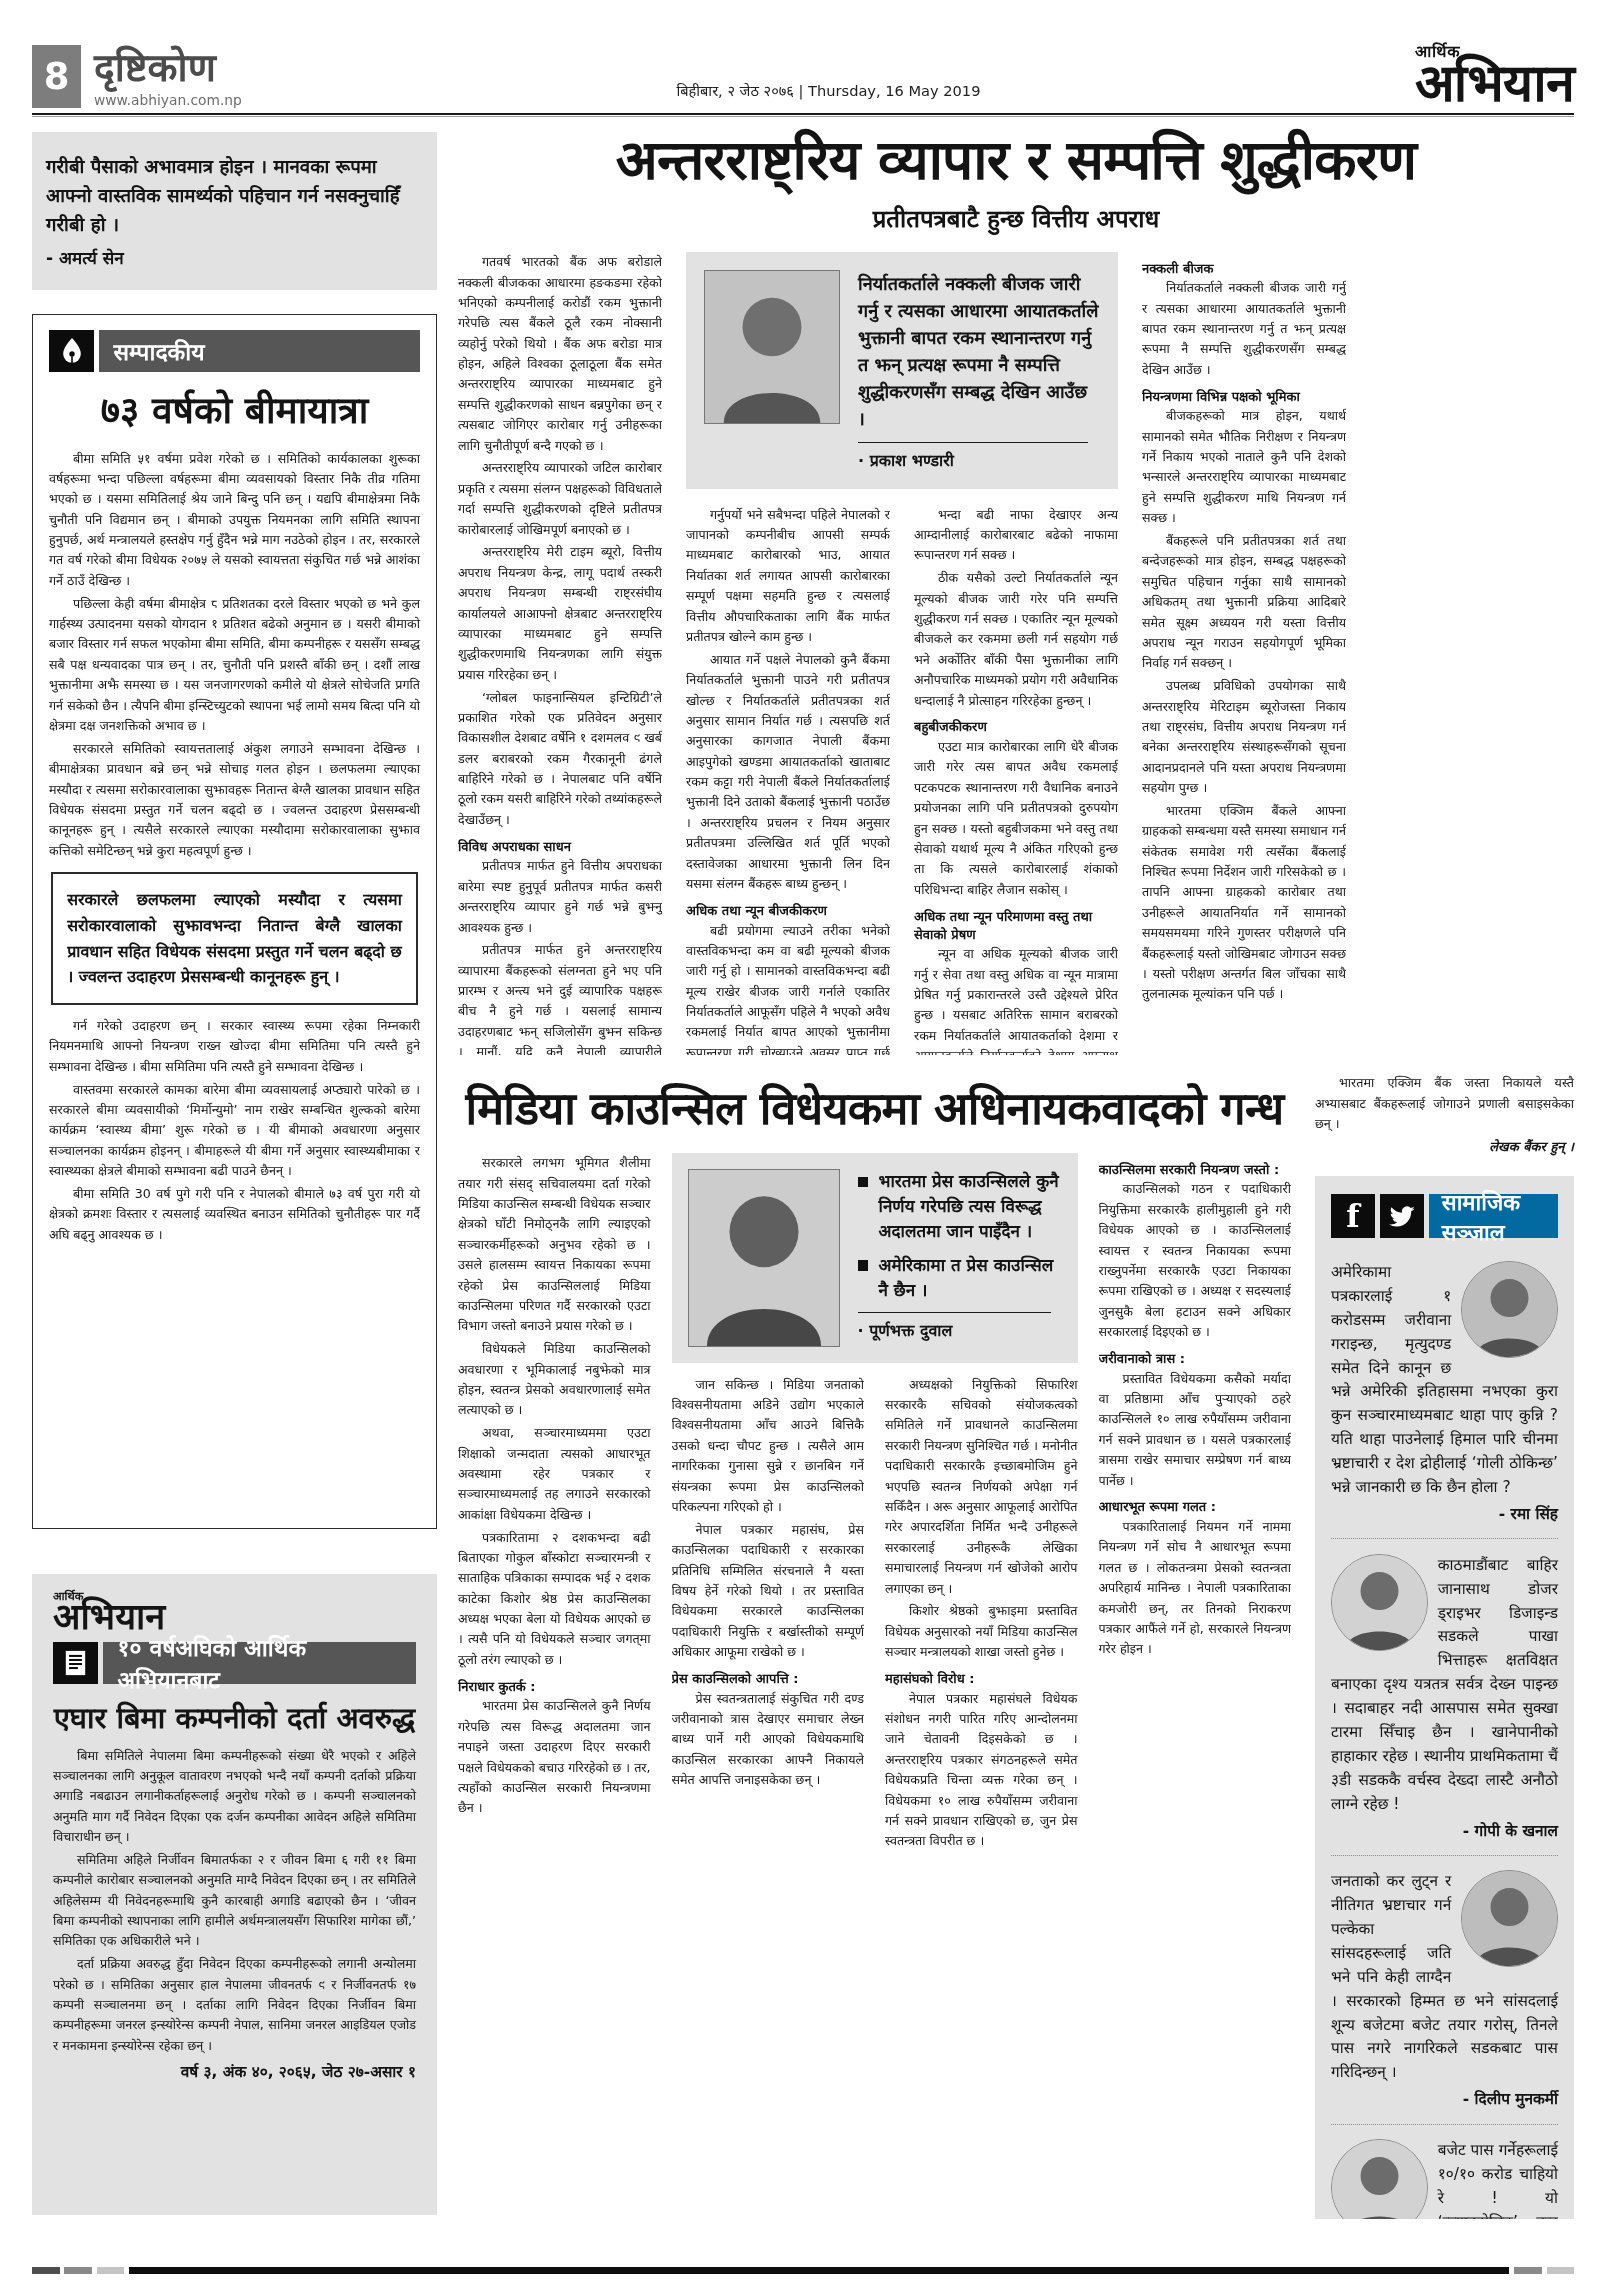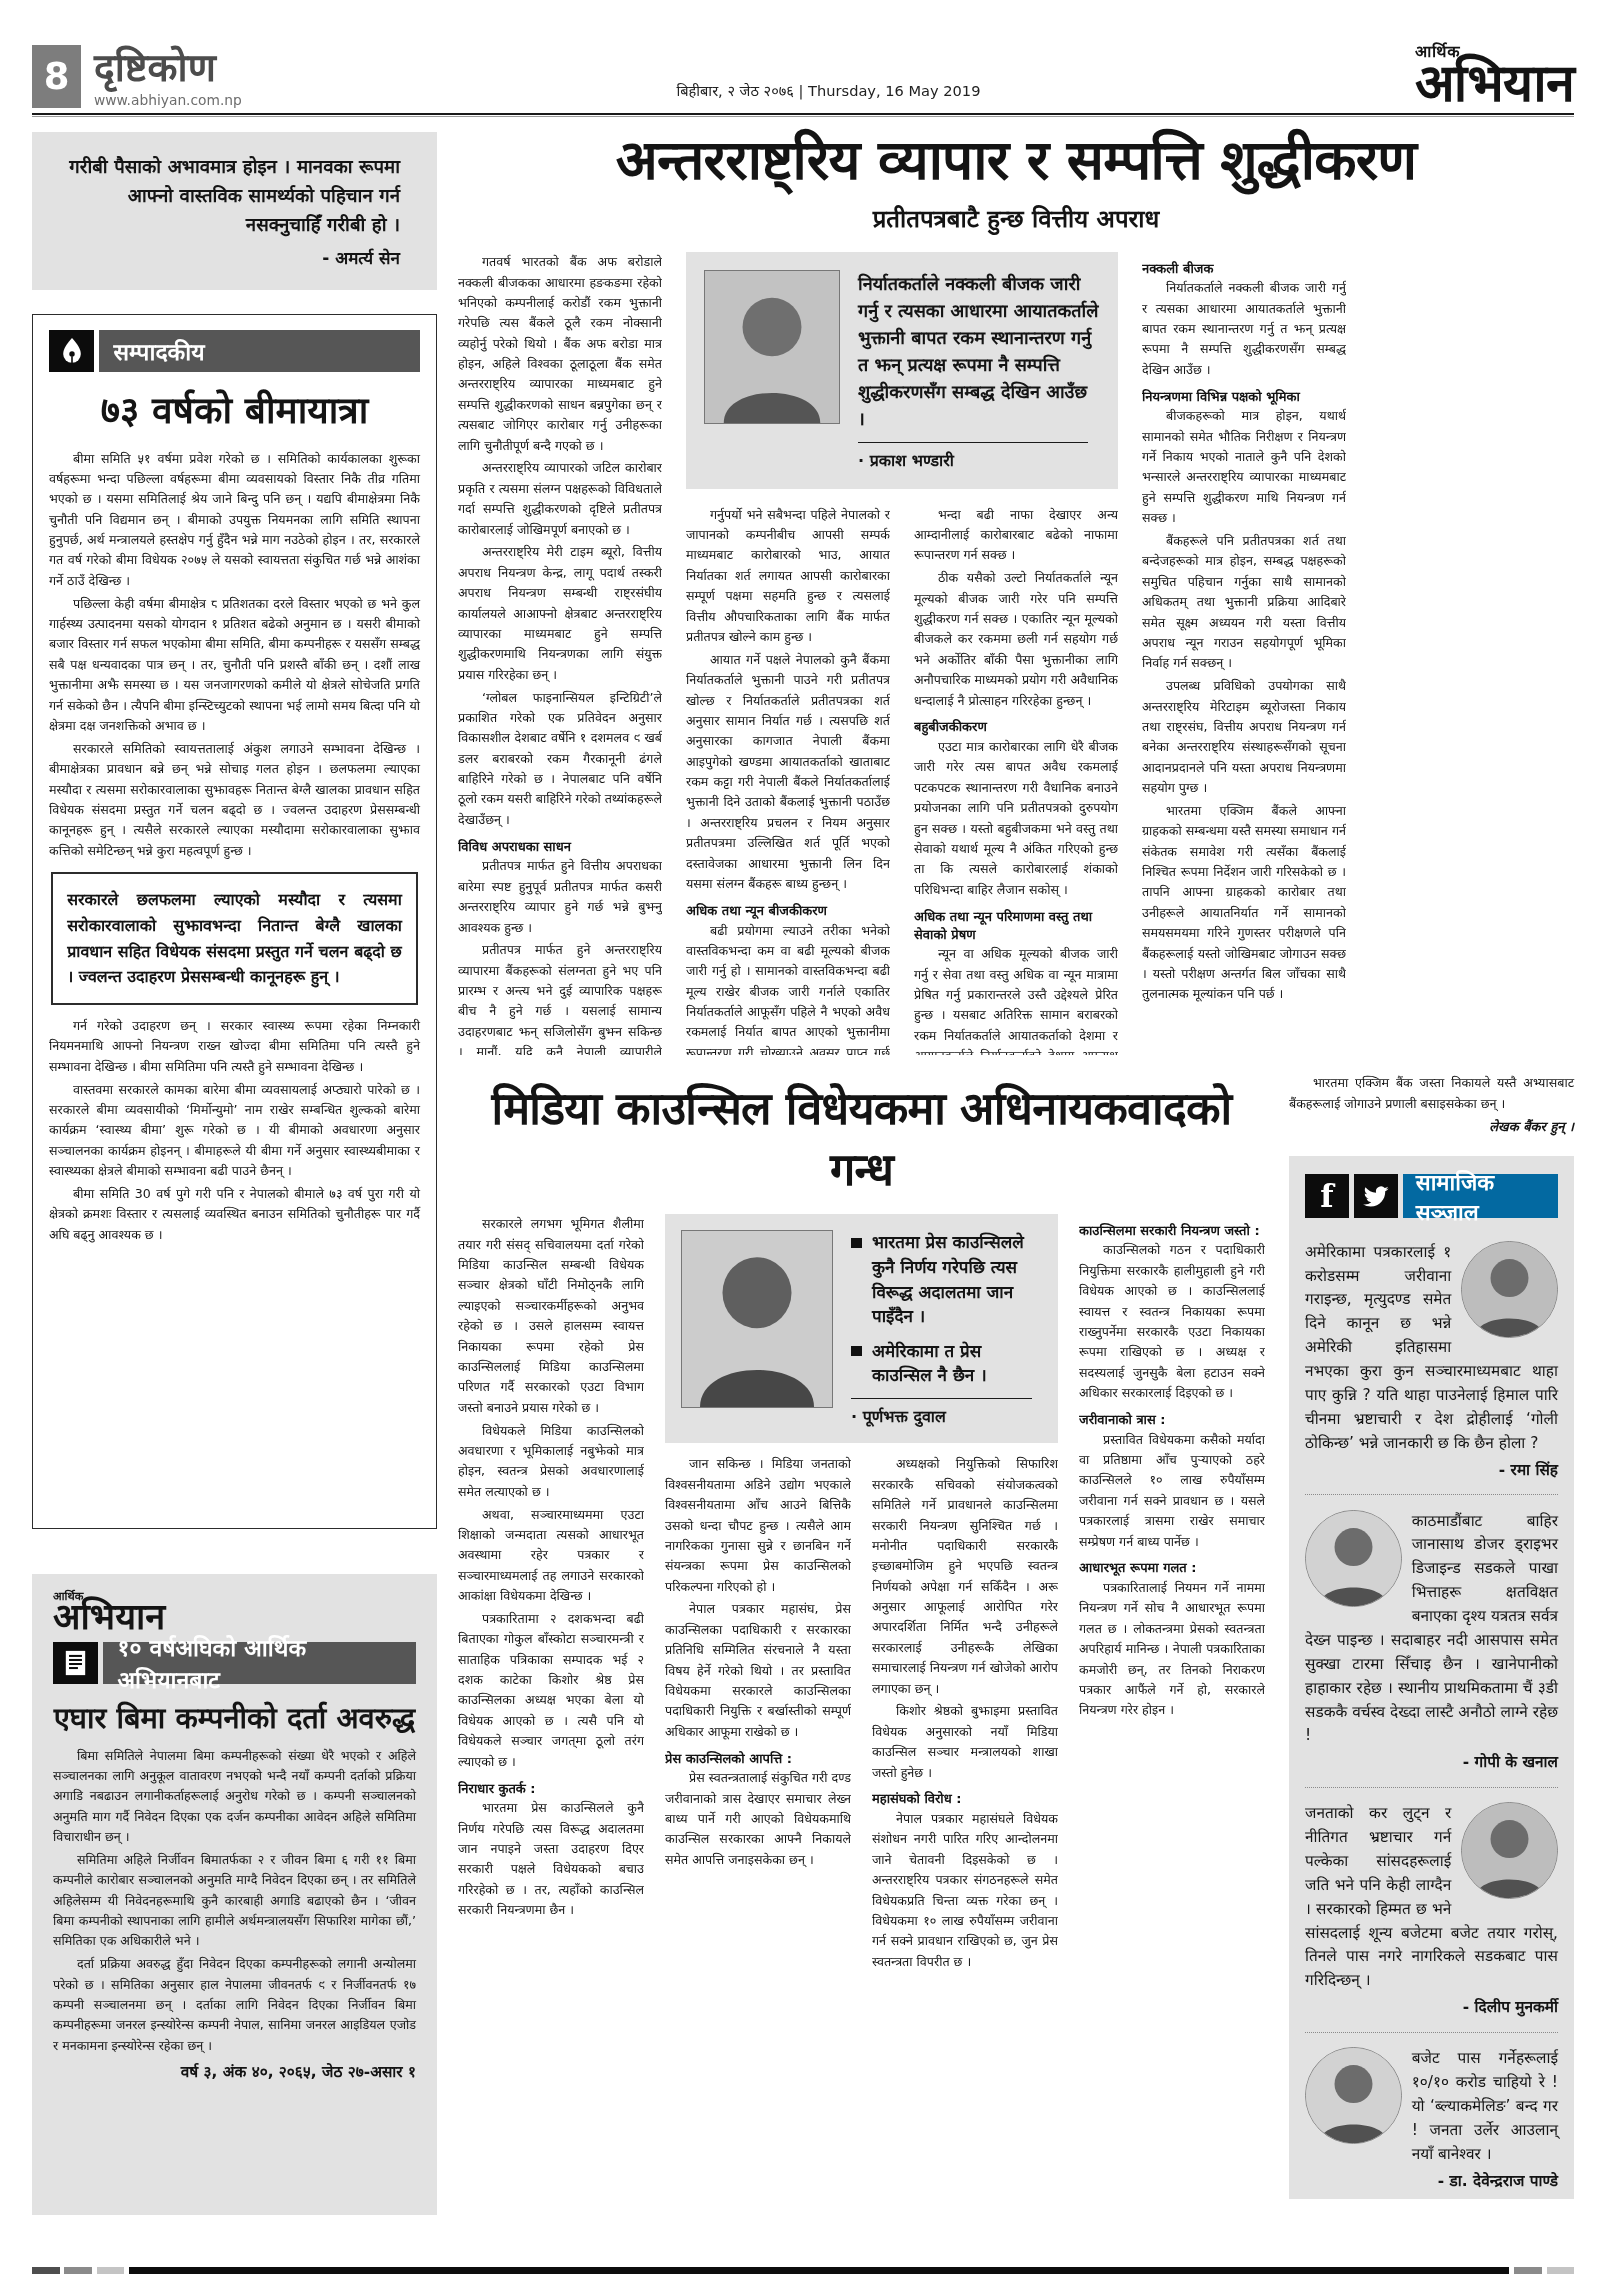--- a/index.html
+++ b/index.html
@@ -23,21 +23,21 @@
   .logo .big { font-size:52px; font-weight:800; letter-spacing:-0.8px; }
   .rule { border-top:2.4px solid #1a1a1a; margin-top:4.9px; }
   .rule2 { border-top:0.8px solid #9b9b9b; margin-top:1.6px; margin-bottom:14.6px; }
 
   
   .content { display:flex; gap:21px; }
   .left-rail { width:405px; flex:none; display:flex; flex-direction:column; }
   .mainarea { flex:1; min-width:0; }
 
   
-  .quotebox { background:#e2e2e2; padding:21px 37px; text-align:right; }
+  .quotebox { background:#e2e2e2; padding:21px 14px; text-align:left; }
   .quotebox .qt { font-size:18.6px; font-weight:bold; line-height:1.55; }
   .quotebox .qa { font-size:17px; font-weight:bold; margin-top:6.5px; }
 
   
   .editorial { border:1.6px solid #2c2c2c; margin-top:24px; padding:14.6px 16px 11.3px; height:1215px; overflow:hidden; }
   .bar-label { display:flex; align-items:stretch; height:42px; margin-bottom:11.3px; }
   .bar-icon { width:45px; background:#0c0c0c; color:#fff; display:flex; align-items:center; justify-content:center; flex:none; }
   .bar-text { background:#565656; color:#fff; font-size:23px; font-weight:bold; flex:1;
               display:flex; align-items:center; padding-left:14.6px; margin-left:4.9px; }
   .ed-head { font-size:37px; font-weight:800; text-align:center; margin:8px 0 14.6px; }
@@ -78,21 +78,21 @@
   .a2author { grid-column:2/4; grid-row:1; background:#e2e2e2; padding:16px; display:flex; gap:18px; margin-bottom:11.3px; }
   .a2c2 { grid-column:2; grid-row:2; overflow:hidden; }
   .a2c3 { grid-column:3; grid-row:2; overflow:hidden; }
   .a2c4 { grid-column:4; grid-row:1/3; overflow:hidden; }
   .photo-rect2 { width:152px; height:178px; flex:none; border:0.8px solid #777; background:#c9c9c9; overflow:hidden; }
   .blist { list-style:none; }
   .blist li { font-size:17px; font-weight:bold; line-height:1.45; margin-bottom:9.7px; padding-left:21px; position:relative; }
   .blist li::before { content:""; position:absolute; left:0; top:7.3px; width:10.5px; height:10.5px; background:#111; }
 
   
-  .rail { width:285px; flex:none; }
+  .rail { width:259px; flex:none; }
   .author-note { text-align:right; font-size:13px; font-style:italic; font-weight:bold; margin:3.2px 0 21px; }
   .social { background:#e2e2e2; padding:18px 16px; height:1043px; overflow:hidden; }
   .soc-hdr { display:flex; height:44px; margin-bottom:19.4px; }
   .soc-ico { width:44px; height:44px; background:#0c0c0c; color:#fff; display:flex; align-items:center; justify-content:center;
              font-size:31px; font-weight:800; flex:none; margin-right:4.9px; font-family:"DejaVu Serif", serif; }
   .soc-bar { flex:1; background:#0369a1; color:#fff; font-size:22px; font-weight:bold; display:flex; align-items:center; padding-left:13px; }
   .soc-item { font-size:15.4px; line-height:1.55; text-align:justify; padding:3.2px 0 11.3px; }
   .soc-item + .soc-item { border-top:1.6px dotted #8a8a8a; padding-top:14.6px; }
   .soc-item .att { display:block; text-align:right; font-weight:800; margin-top:3.2px; }
   .soc-photo { width:97px; height:97px; border-radius:50%; overflow:hidden; background:#bdbdbd; border:0.8px solid #8a8a8a; }

